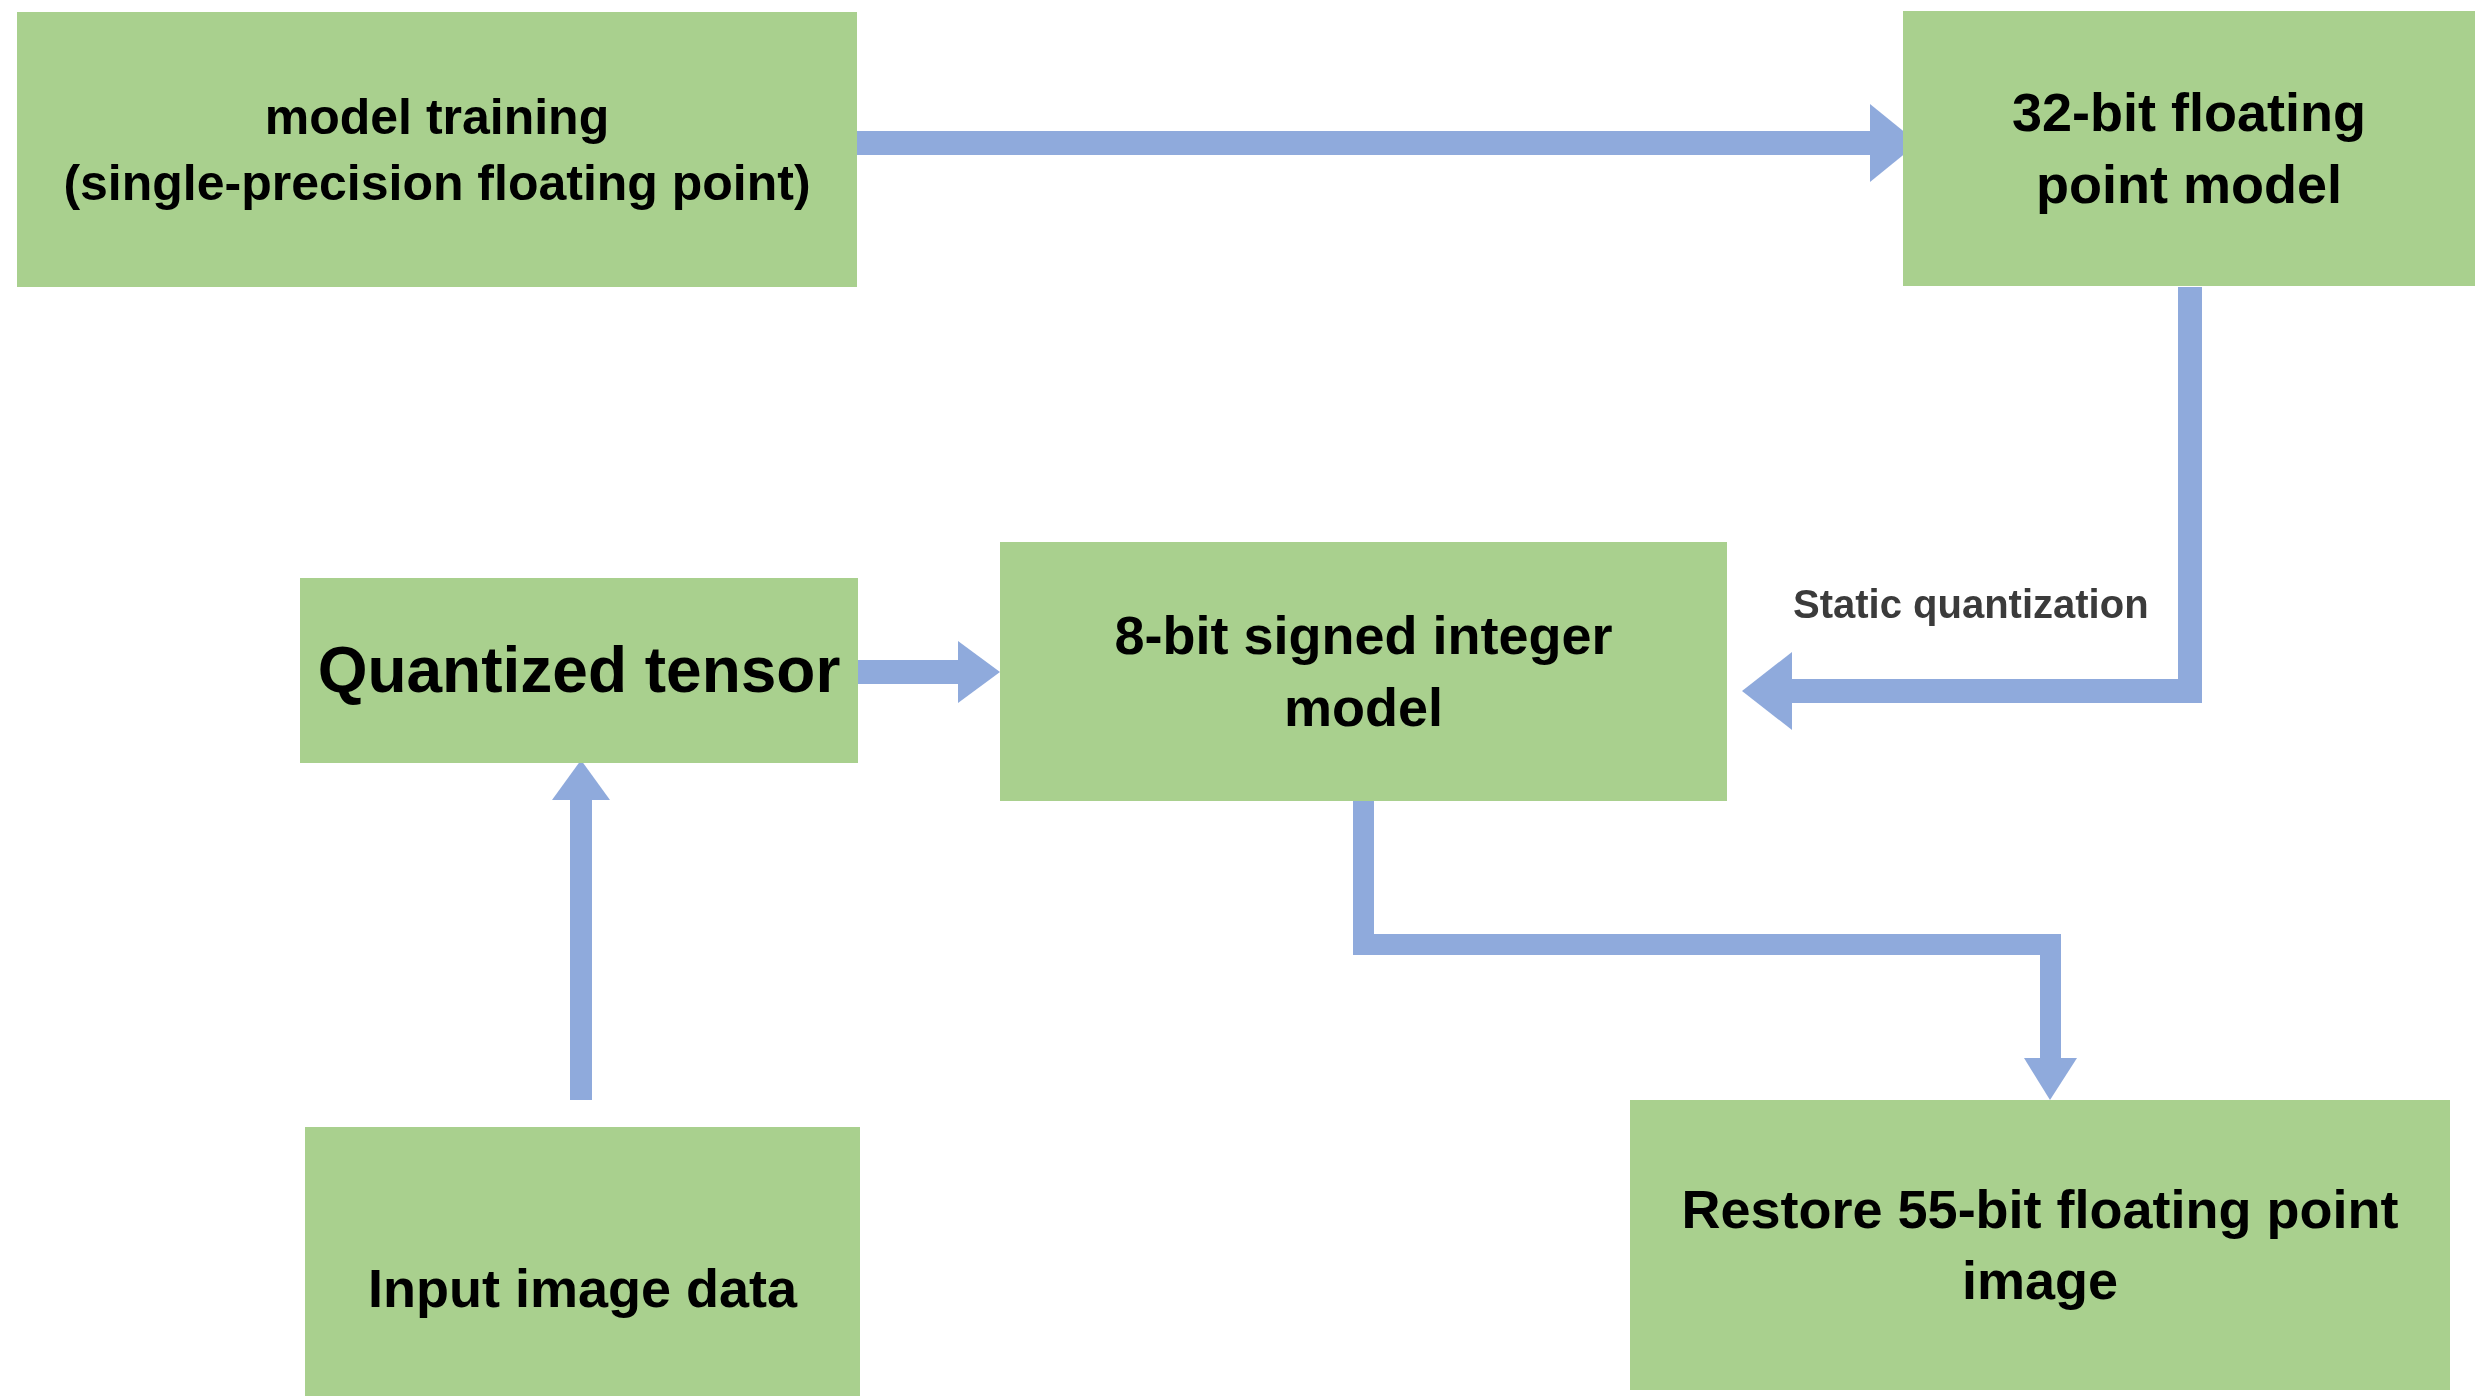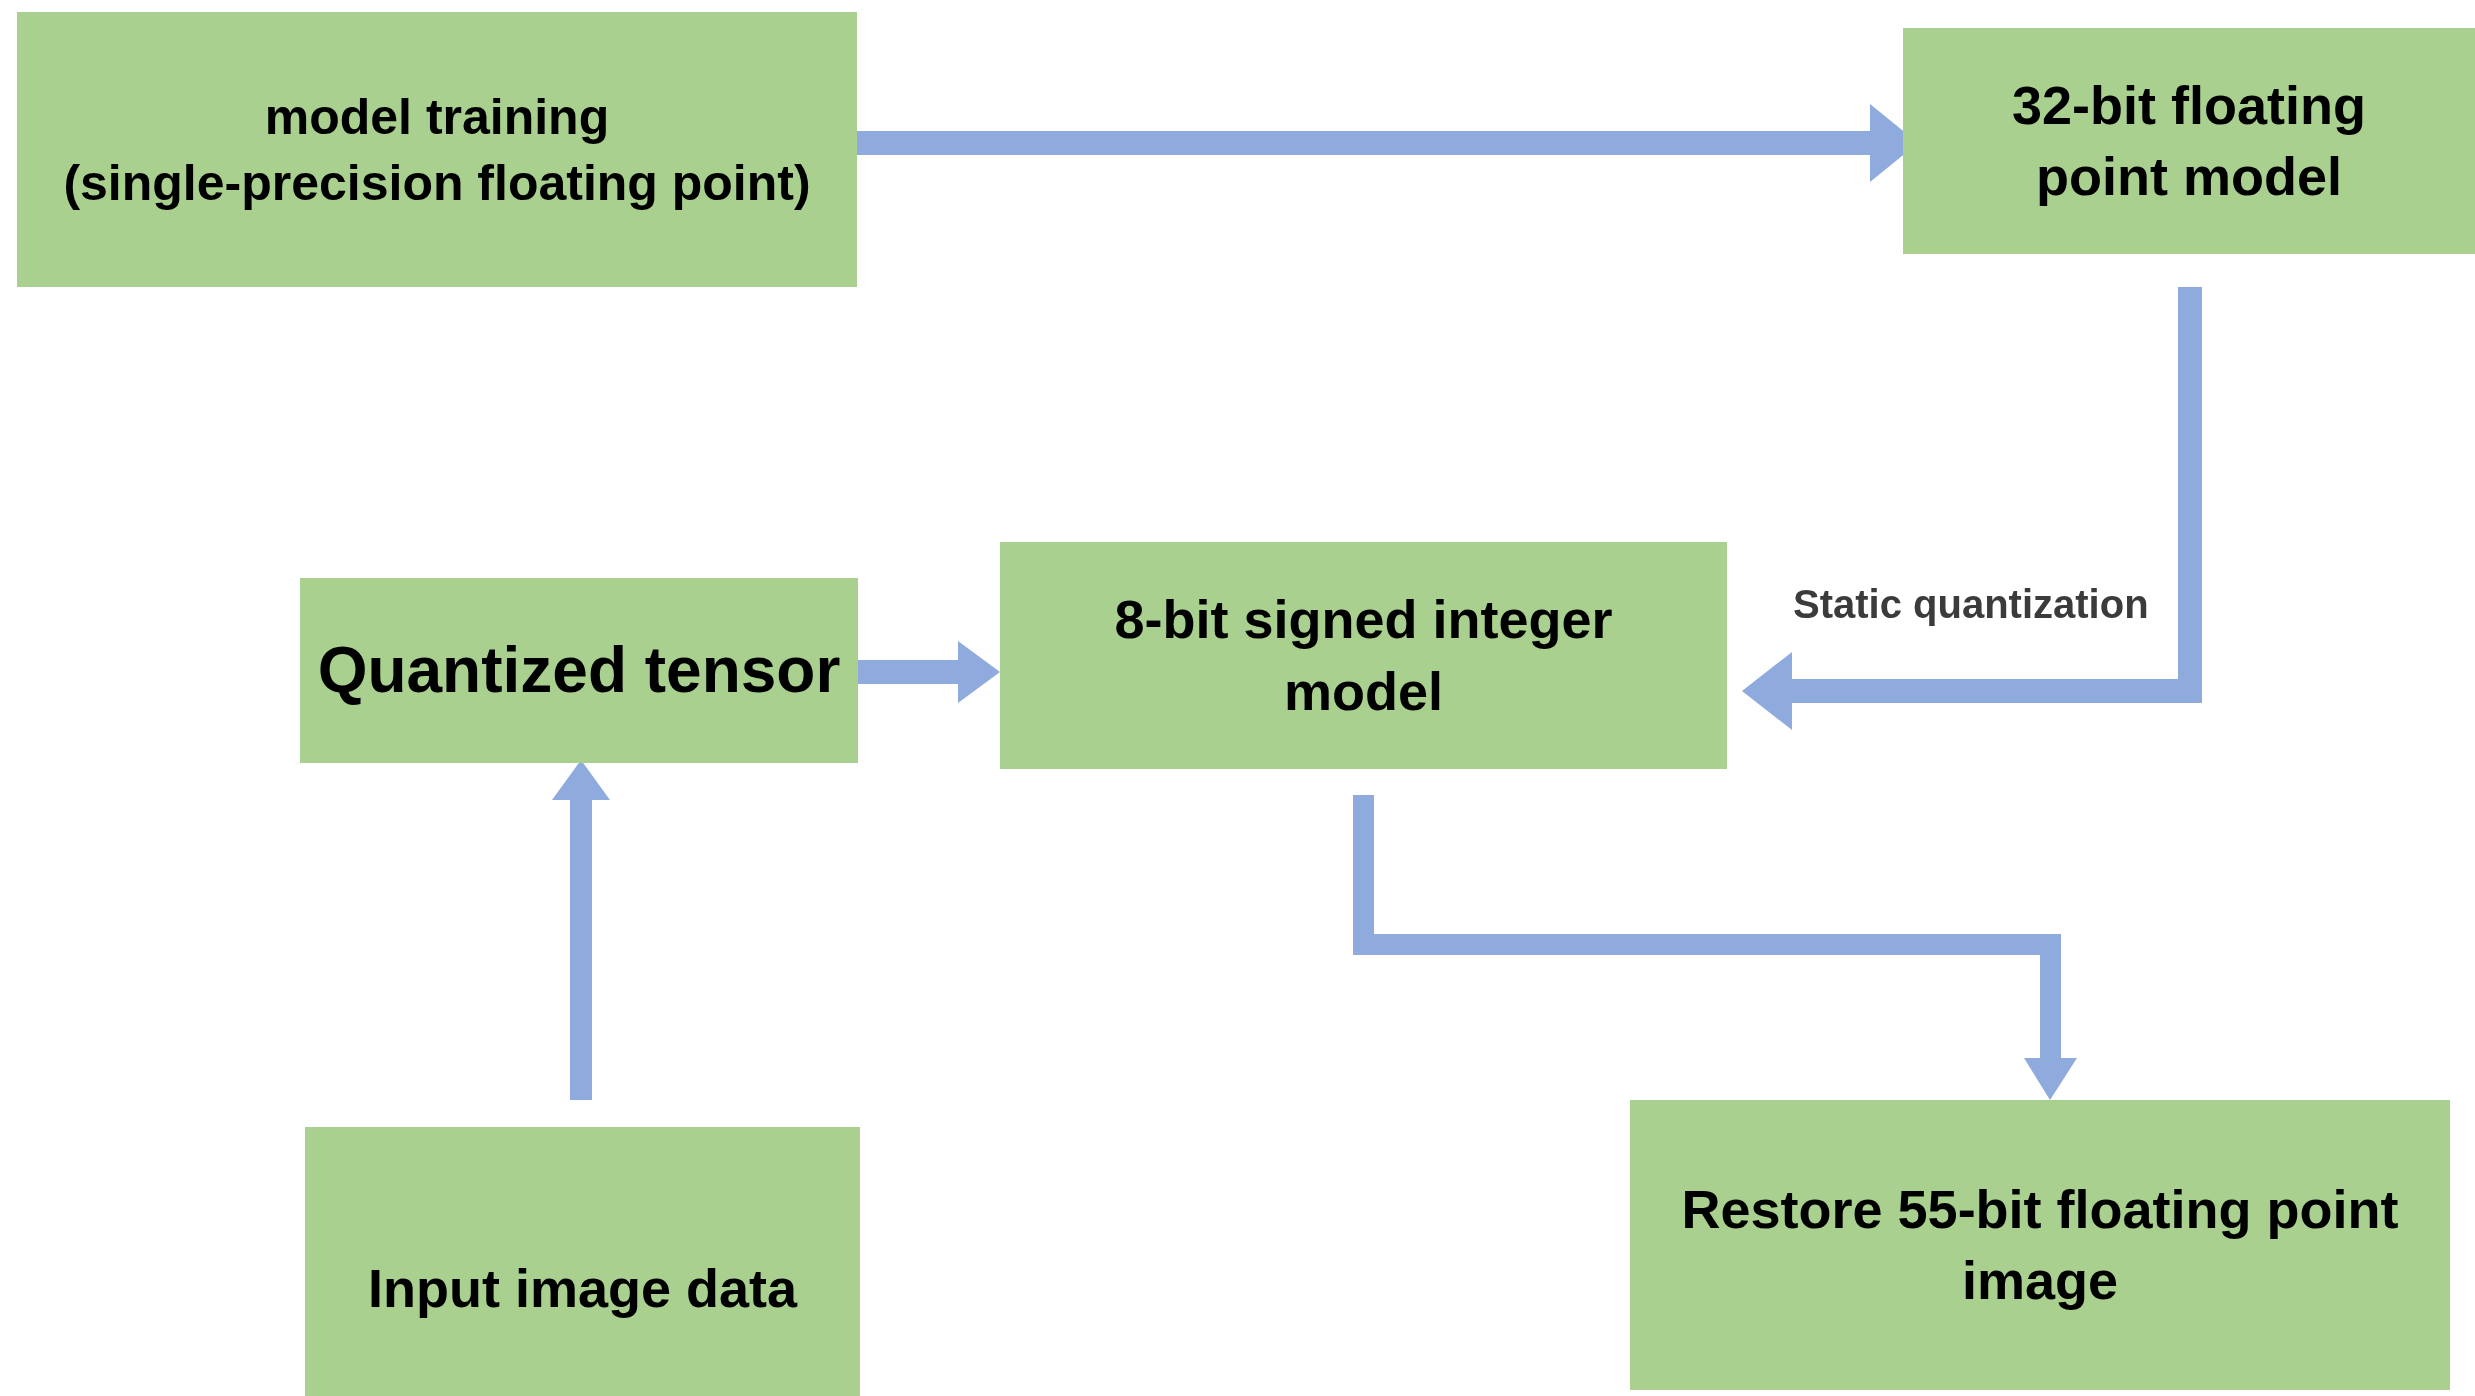--- a/index.html
+++ b/index.html
@@ -83,26 +83,26 @@
       <rect x="1353" y="795" width="21" height="160" fill="#8FAADC"></rect>
       <rect x="1353" y="934" width="708" height="21" fill="#8FAADC"></rect>
       <rect x="2040" y="934" width="21" height="130" fill="#8FAADC"></rect>
       <polygon points="2024,1058 2077,1058 2050,1100" fill="#8FAADC"></polygon>
     </g>
   </svg>
 
   <div class="node" style="left:17px; top:12px; width:840px; height:275px; font-size:50px;">model training
 (single-precision floating point)</div>
 
-  <div class="node" style="left:1903px; top:28px; width:572px; height:226px; font-size:54px;">32-bit floating
+  <div class="node" style="left:1903px; top:11px; width:572px; height:275px; font-size:54px;">32-bit floating
 point model</div>
 
   <div class="node" style="left:300px; top:578px; width:558px; height:185px; font-size:64px;">Quantized tensor</div>
 
-  <div class="node" style="left:1000px; top:542px; width:727px; height:227px; font-size:54px;">8-bit signed integer
+  <div class="node" style="left:1000px; top:542px; width:727px; height:259px; font-size:54px;">8-bit signed integer
 model</div>
 
   <div class="node" style="left:305px; top:1100px; width:555px; height:323px; font-size:54px;margin-top:27px;">Input image data</div>
 
   <div class="node" style="left:1630px; top:1100px; width:820px; height:290px; font-size:54px;">Restore 55-bit floating point
 image</div>
 
   <div class="edge-label" style="left:1780px; top:580px;margin-left:13px;">Static quantization</div>
 
 </div>

